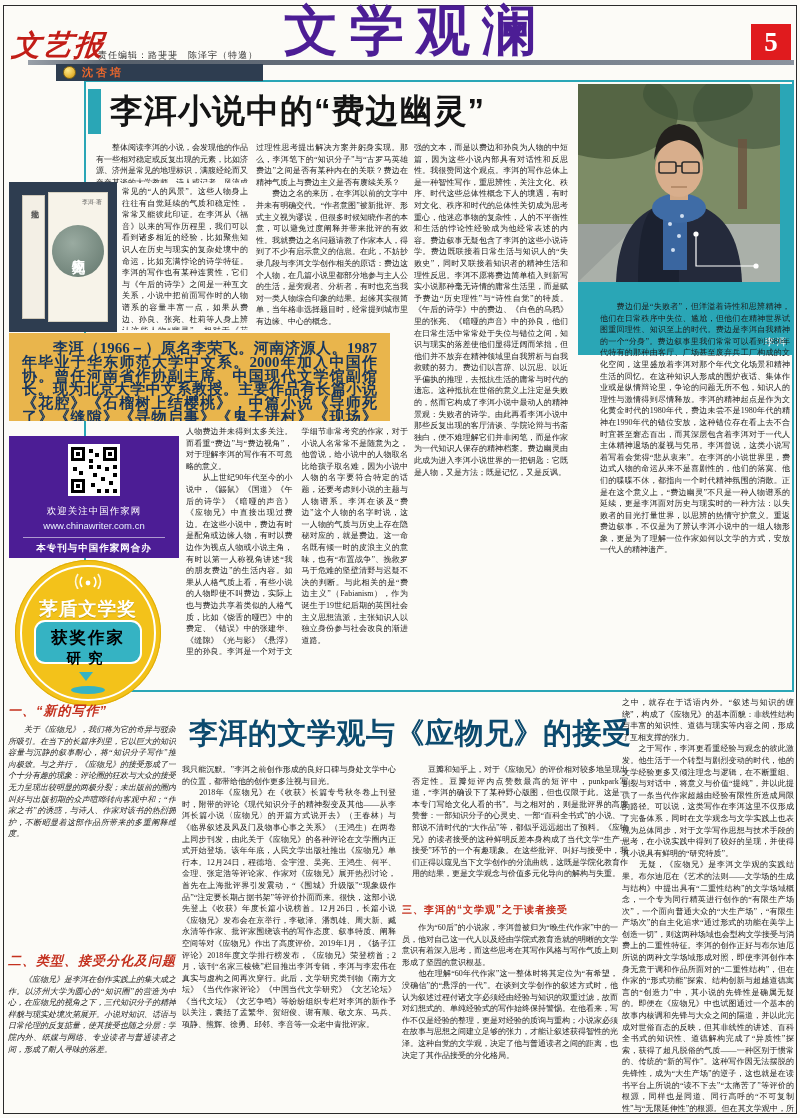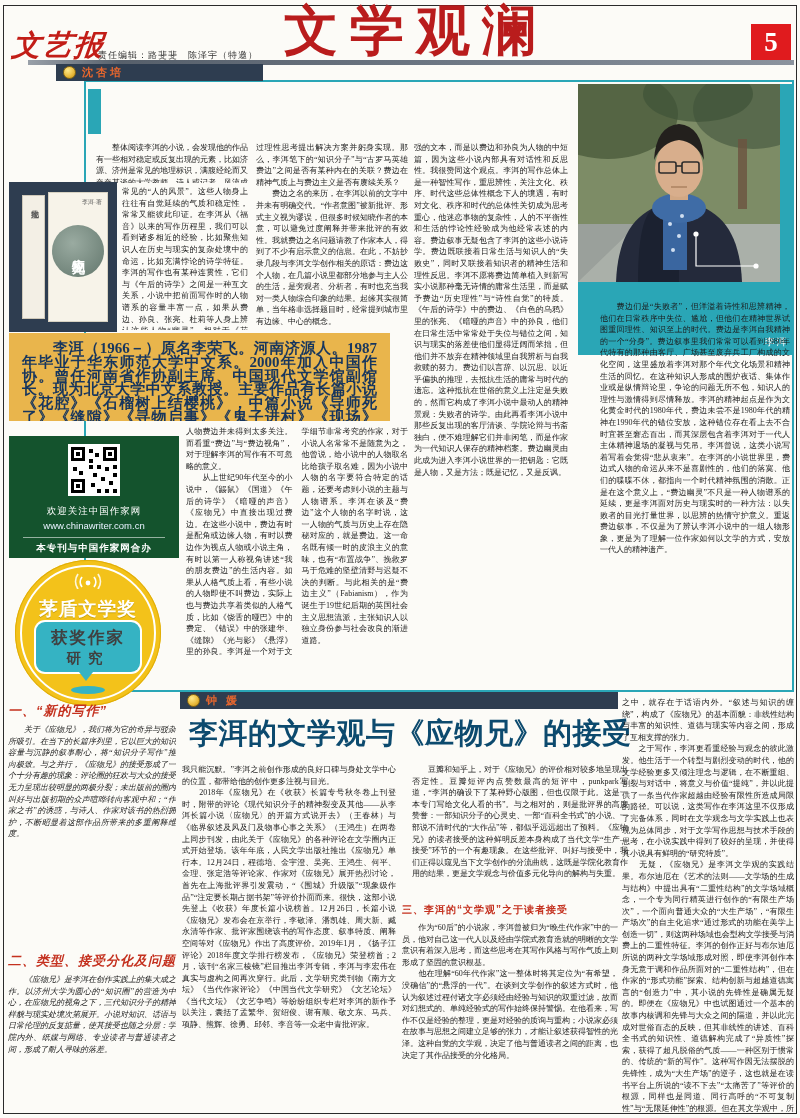--- a/index.html
+++ b/index.html
@@ -5,21 +5,21 @@
   html,body{margin:0;padding:0;background:#d8d8d8;}
   .page{position:relative;width:800px;height:1118px;background:#fcfbf7;overflow:hidden;
         font-family:"Liberation Sans","DejaVu Sans",sans-serif;}
   .abs{position:absolute;}
   .page-border{position:absolute;left:3px;top:5px;width:792px;height:1107px;border:1px solid #2a2a2a;pointer-events:none;}
 
   
   .logo{font-family:"Liberation Serif","DejaVu Serif",serif;font-weight:900;font-style:italic;
         color:#c21d17;font-size:29px;transform:skewX(-6deg);letter-spacing:2px;}
   .editors{font-size:9px;color:#333;letter-spacing:1px;}
-  .masthead{font-family:"Liberation Serif","DejaVu Serif",serif;font-weight:900;color:#b91c1c;
+  .masthead{font-family:"Liberation Serif","DejaVu Serif",serif;font-weight:900;color:#4c1d95;
         font-size:54px;letter-spacing:12px;line-height:58px;white-space:nowrap;}
   .dateblock{font-size:10px;color:#1f1f1f;text-align:center;line-height:16px;}
   .pagenum{background:#e01b1e;color:#fff;font-weight:bold;font-size:27px;display:flex;
         align-items:center;justify-content:center;font-family:"Liberation Serif",serif;}
   .header-rule{background:linear-gradient(90deg,#99a0a9 0%,#57606b 12%,#6d7784 55%,#8b939e 100%);}
 
   
   .tagbar{background:#2e3d50;display:flex;align-items:center;gap:6px;padding-left:7px;box-sizing:border-box;}
   .tagdot{width:11px;height:11px;border-radius:50%;flex:0 0 auto;
         background:radial-gradient(circle at 35% 30%,#ffe98a,#e8b93a 60%,#b98a18);border:1px solid #8d6a10;}
@@ -34,33 +34,33 @@
   .twocol{column-count:2;column-gap:9px;}
   .sechead{color:#c4311f;font-weight:900;font-size:13px;font-family:"Liberation Sans",sans-serif;
         letter-spacing:1px;white-space:nowrap;}
 
   
   .bio{background:#e9b54c;box-sizing:border-box;padding:9px 13px;font-family:"Liberation Serif",serif;
         color:#17365e;font-size:15px;line-height:13.8px;text-align:justify;
         white-space:pre-line;overflow:hidden;font-weight:bold;}
 
   
-  .qrbox{background:#14532d;color:#fff;text-align:center;box-sizing:border-box;padding-top:8px;}
+  .qrbox{background:#4c1d95;color:#fff;text-align:center;box-sizing:border-box;padding-top:8px;}
   .qrbox .follow{font-size:9.5px;margin-top:5px;letter-spacing:1px;}
   .qrbox .url{font-size:9.5px;color:#e8f2ff;margin-top:2px;}
   .qrbox .rule{border-top:1px solid rgba(255,255,255,.55);margin:6px 14px 4px 14px;}
   .qrbox .coop{font-size:9.5px;font-weight:bold;letter-spacing:1px;}
 
   
   .badge{width:146px;height:146px;border-radius:50%;background:#f3c21a;box-shadow:0 0 0 1px #e0ad07 inset;}
   .badge-ring{position:absolute;left:5px;top:5px;right:5px;bottom:5px;border:2.5px solid #fff;border-radius:50%;}
   .badge-title{position:absolute;left:0;right:0;top:36px;text-align:center;color:#fff;font-weight:900;
         font-size:18.5px;letter-spacing:1px;text-shadow:0 1px 0 #caa10a;}
-  .badge-bubble{position:absolute;left:21px;top:62px;width:104px;height:50px;background:#35b3c3;
-        border-radius:9px;color:#404040;text-align:center;box-shadow:0 0 0 2px #fff;}
+  .badge-bubble{position:absolute;left:21px;top:62px;width:104px;height:40px;background:#35b3c3;
+        border-radius:9px;color:#000000;text-align:center;box-shadow:0 0 0 2px #fff;}
   .badge-bubble .l2{font-size:16.5px;font-weight:900;letter-spacing:2px;margin-top:5px;}
   .badge-bubble .l3{font-size:14.5px;font-weight:900;letter-spacing:7px;}
   .bubble-tail{position:absolute;left:64px;top:112px;width:0;height:0;border-left:7px solid transparent;
         border-right:7px solid transparent;border-top:9px solid #35b3c3;}
   .badge-base{position:absolute;left:56px;top:126px;width:34px;height:8px;background:#35b3c3;border-radius:50%;}
 
   
   .book{background:#2e3d50;}
   .book-spine{position:absolute;left:13px;top:13px;width:21px;height:122px;background:#f3efe5;border:1px solid #cfc9ba;}
   .book-spine span{writing-mode:vertical-rl;font-size:8px;color:#4a4a4a;display:block;margin:8px auto 0 auto;
@@ -93,20 +93,21 @@
   <div class="abs header-rule" style="left:28px;top:60px;width:766px;height:5px;"></div>
 
   <div class="abs mainbox" style="left:84px;top:80px;width:710px;height:612px;"></div>
 
   <div class="abs tagbar" style="left:56px;top:64px;width:207px;height:17px;text-align:center;">
     <span class="tagdot"></span>
     <span class="tagname">沈杏培</span>
   </div>
 
   <div class="abs hl-accent" style="left:88px;top:89px;width:13px;height:45px;"></div>
+  <div class="abs headline1" style="left:110px;top:89px;">李洱小说中的“费边幽灵”</div>
 
   <div class="abs bodytext" style="left:96px;top:142px;width:152px;height:41px;">　　整体阅读李洱的小说，会发现他的作品有一些相对稳定或反复出现的元素，比如济源、济州是常见的地理标识，满腹经纶而又夸夸其谈的大学教师、诗人或记者，风流成性的男人和妖娆性感的女人，破败隐忍充满背叛的婚姻，以及生存的尴尬和精神的悬浮是</div>
 
   <div class="abs book" style="left:9px;top:182px;width:108px;height:150px;">
     <div class="book-spine">
         <span>应物兄</span>
       </div>
     <div class="book-front">
       <span class="book-author">李洱·著</span>
       <div class="book-circle">
@@ -213,24 +214,20 @@
     <div class="badge-base"></div>
   </div>
 
   <div class="abs" style="left:8px;top:702px;width:168px;font-style:italic;">
     <div class="sechead">一、“新的写作”</div>
     <div class="bodytext" style="width:168px;height:204px;margin-top:4px;">　　关于《应物兄》，我们将为它的奇异与驳杂所吸引。在当下的长篇序列里，它以巨大的知识容量与沉静的叙事耐心，将“知识分子写作”推向极致。与之并行，《应物兄》的接受形成了一个十分有趣的现象：评论圈的狂欢与大众的接受无力呈现出较明显的两极分裂；未出版前的圈内叫好与出版初期的众声喧哗转向客观中和；“作家之书”的诱惑，与诗人、作家对该书的热烈拥护，不断昭显着这部作品所带来的多重阐释维度。</div>
     <div class="sechead" style="margin-top:24px;">二、类型、接受分化及问题</div>
     <div class="bodytext" style="width:168px;height:150px;margin-top:4px;">　　《应物兄》是李洱在创作实践上的集大成之作。以济州大学为圆心的“知识圈”的营造为中心，在应物兄的视角之下，三代知识分子的精神样貌与现实处境次第展开。小说对知识、话语与日常伦理的反复掂量，使其接受也随之分层：学院内外、纸媒与网络、专业读者与普通读者之间，形成了耐人寻味的落差。</div>
   </div>
 
-  <div class="abs tagbar" style="left:180px;top:692px;width:438px;height:17px;">
-    <span class="tagdot"></span>
-    <span class="tagname">钟  媛</span>
-  </div>
   <div class="abs headline2" style="left:189px;top:714px;">李洱的文学观与《应物兄》的接受</div>
 
   <div class="abs bodytext" style="left:182px;top:764px;width:214px;height:348px;">我只能沉默。”李洱之前创作形成的良好口碑与身处文学中心的位置，都带给他的创作更多注视与目光。
 　　2018年《应物兄》在《收获》长篇专号秋冬卷上刊登时，附带的评论《现代知识分子的精神裂变及其他——从李洱长篇小说〈应物兄〉的开篇方式说开去》（王春林）与《临界叙述及风及门及物事心事之关系》（王鸿生）在两卷上同步刊发，由此关于《应物兄》的各种评论在文学圈内正式开始登场。该年年底，人民文学出版社推出《应物兄》单行本。12月24日，程德培、金宇澄、吴亮、王鸿生、何平、金理、张定浩等评论家、作家对《应物兄》展开热烈讨论，首先在上海批评界引发震动，“《围城》升级版”“现象级作品”“注定要长期占据书架”等评价扑面而来。很快，这部小说先登上《收获》年度长篇小说榜首。12月26日，长篇小说《应物兄》发布会在京举行，李敬泽、潘凯雄、周大新、臧永清等作家、批评家围绕该书的写作态度、叙事特质、阐释空间等对《应物兄》作出了高度评价。2019年1月，《扬子江评论》2018年度文学排行榜发布，《应物兄》荣登榜首；2月，该刊“名家三棱镜”栏目推出李洱专辑，李洱与李宏伟在真实与虚构之间再次穿行。此后，文学研究类刊物《南方文坛》《当代作家评论》《中国当代文学研究》《文艺论坛》《当代文坛》《文艺争鸣》等纷纷组织专栏对李洱的新作予以关注，囊括了孟繁华、贺绍俊、谢有顺、敬文东、马兵、项静、熊辉、徐勇、邱邻、李音等一众老中青批评家。</div>
   <div class="abs bodytext" style="left:412px;top:764px;width:216px;height:136px;">　　豆瓣和知乎上，对于《应物兄》的评价相对较多地呈现出否定性。豆瓣短评内点赞数最高的短评中，punkpark写道，“李洱的确设下了某种野心版图，但也仅限于此。这是一本专门写给文化人看的书”。与之相对的，则是批评界的高度赞誉：一部知识分子的心灵史、一部“百科全书式”的小说、一部说不清时代的“大作品”等，都似乎远远超出了预料。《应物兄》的读者接受的这种鲜明反差本身构成了当代文学“生产—接受”环节的一个有趣现象。在这些批评、叫好与接受中，我们正得以窥见当下文学创作的分流曲线，这既是学院化教育作用的结果，更是文学观念与价值多元化导向的解构与失重。</div>
   <div class="abs sechead" style="left:402px;top:903px;width:216px;font-size:10px;">三、李洱的“文学观”之于读者接受</div>
   <div class="abs bodytext" style="left:402px;top:922px;width:216px;height:190px;">　　作为“60后”的小说家，李洱曾被归为“晚生代作家”中的一员，他对自己这一代人以及经由学院式教育造就的明晰的文学意识有着深入思考，而这些思考在其写作风格与写作气质上则形成了坚固的意识根基。
 　　他在理解“60年代作家”这一整体时将其定位为“有希望，没确信”的“悬浮的一代”。在谈到文学创作的叙述方式时，他认为叙述过程付诸文字必须经由经验与知识的双重过滤，故而对幻想式的、单纯经验式的写作始终保持警惕。在他看来，写作不仅是经验的整理，更是对经验的质询与重构；小说家必须在故事与思想之间建立足够的张力，才能让叙述获得智性的光泽。这种自觉的文学观，决定了他与普通读者之间的距离，也决定了其作品接受的分化格局。</div>
   <div class="abs bodytext" style="left:622px;top:697px;width:172px;height:415px;">之中，就存在于话语内外。“叙述与知识的缠绕”，构成了《应物兄》的基本面貌：非线性结构与丰富的知识性、道德与现实等内容之间，形成了互相支撑的张力。
 　　之于写作，李洱更看重经验与观念的彼此激发。他生活于一个转型与剧烈变动的时代，他的文学经验更多又倾注理念与逻辑，在不断重组、割裂与对话中，将意义与价值“提纯”，并以此提供了一条当代作家超越由经验有限性所造成局限的路径。可以说，这类写作在李洱这里不仅形成了完备体系，同时在文学观念与文学实践上也表现为总体同步，对于文学写作思想与技术手段的思考，在小说实践中得到了较好的呈现，并使得其小说具有鲜明的“研究特质”。

